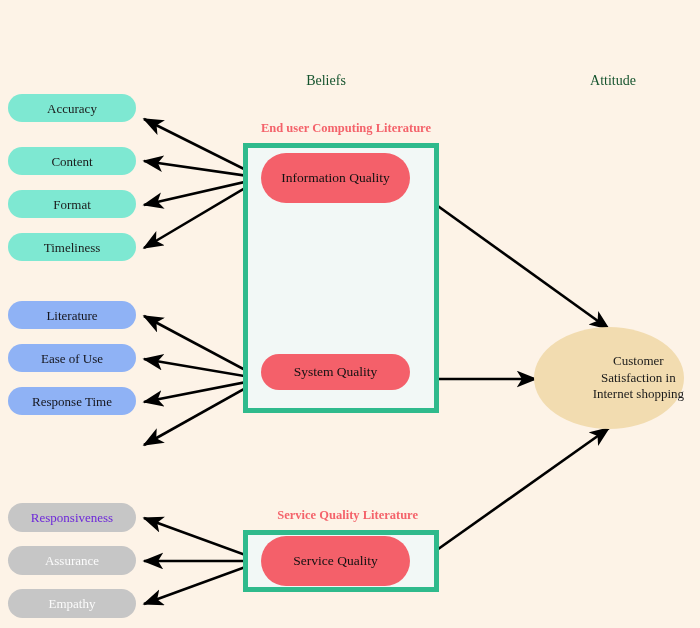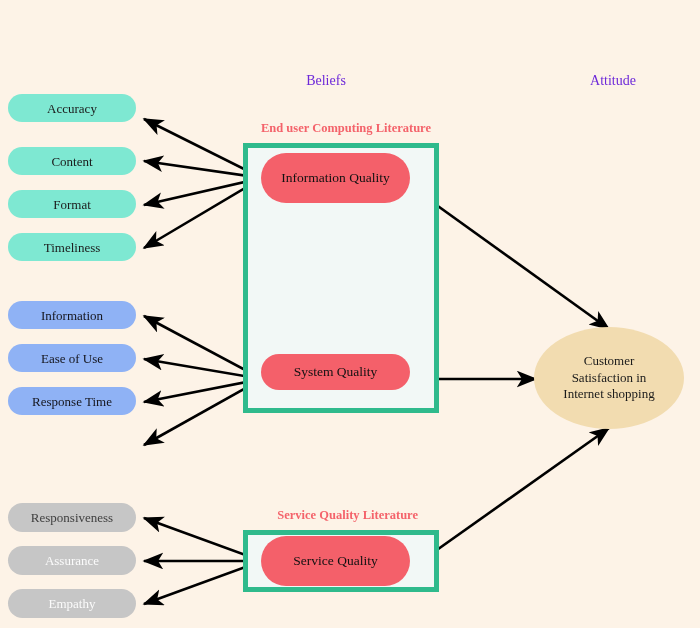--- a/index.html
+++ b/index.html
@@ -15,21 +15,21 @@
   .title{
     position:absolute;left:36px;top:8px;
     font-family:"Liberation Serif", serif;
     font-weight:bold;font-size:17px;color:#18140f;
     letter-spacing:.2px;white-space:nowrap;
   }
 
   .col-label{
     position:absolute;
     font-family:"Liberation Serif", serif;
-    font-size:14px;color:#6d28d9;
+    font-size:14px;color:#14532d;
     white-space:nowrap;
     text-align:center;
   }
 
   .lit-label{
     position:absolute;
     font-family:"Liberation Serif", serif;
     font-weight:bold;font-size:12.5px;
     color:#f4636b;
     white-space:nowrap;
@@ -41,21 +41,21 @@
     display:flex;align-items:center;justify-content:center;
     border-radius:999px;
     font-family:"Liberation Serif", serif;
     font-size:13px;
     line-height:1;
     white-space:nowrap;
     box-sizing:border-box;
   }
   .pill.teal{background:#7ee8d2;color:#1b1b1b;}
   .pill.blue{background:#8fb2f5;color:#15151c;}
-  .pill.gray{background:#c6c6c6;color:#404040;}
+  .pill.gray{background:#c6c6c6;color:#6d28d9;}
   .pill.gray.lighttext{color:#fbfbfb;}
 
   .corepill{
     position:absolute;
     display:flex;align-items:center;justify-content:center;
     border-radius:999px;
     background:#f4606a;
     color:#111;
     font-family:"Liberation Serif", serif;
     font-size:13.5px;
@@ -67,21 +67,21 @@
     position:absolute;
     background:#f2f8f6;
     border:5px solid #2fba8c;
     box-sizing:border-box;
   }
 
   .ellipse{
     position:absolute;
     background:#f2dcb0;
     border-radius:50%;
-    display:flex;align-items:center;justify-content:center;
+    display:flex;align-items:center;justify-content:flex-end;
     text-align:center;
     font-family:"Liberation Serif", serif;
     font-size:13px;
     line-height:1.28;
     color:#1a1a1a;
   }
 
   svg.arrows{position:absolute;left:0;top:0;width:700px;height:628px;pointer-events:none;}
 </style>
 </head>
@@ -135,21 +135,21 @@
 
   <div class="corepill" style="left:261px;top:153px;width:149px;height:50px;">Information Quality</div>
   <div class="corepill" style="left:261px;top:354px;width:149px;height:36px;">System Quality</div>
   <div class="corepill" style="left:261px;top:536px;width:149px;height:50px;">Service Quality</div>
 
   <div class="pill teal" style="left:8px;top:94px;width:128px;height:28px;">Accuracy</div>
   <div class="pill teal" style="left:8px;top:147px;width:128px;height:28px;">Content</div>
   <div class="pill teal" style="left:8px;top:190px;width:128px;height:28px;">Format</div>
   <div class="pill teal" style="left:8px;top:233px;width:128px;height:28px;">Timeliness</div>
 
-  <div class="pill blue" style="left:8px;top:301px;width:128px;height:28px;">Information</div>
+  <div class="pill blue" style="left:8px;top:301px;width:128px;height:28px;">Literature</div>
   <div class="pill blue" style="left:8px;top:344px;width:128px;height:28px;">Ease of Use</div>
   <div class="pill blue" style="left:8px;top:387px;width:128px;height:28px;">Response Time</div>
 
   <div class="pill gray" style="left:8px;top:503px;width:128px;height:29px;">Responsiveness</div>
   <div class="pill gray lighttext" style="left:8px;top:546px;width:128px;height:29px;">Assurance</div>
   <div class="pill gray lighttext" style="left:8px;top:589px;width:128px;height:29px;">Empathy</div>
 
   <div class="ellipse" style="left:534px;top:327px;width:150px;height:102px;">
     <div>
       <div>Customer</div>

